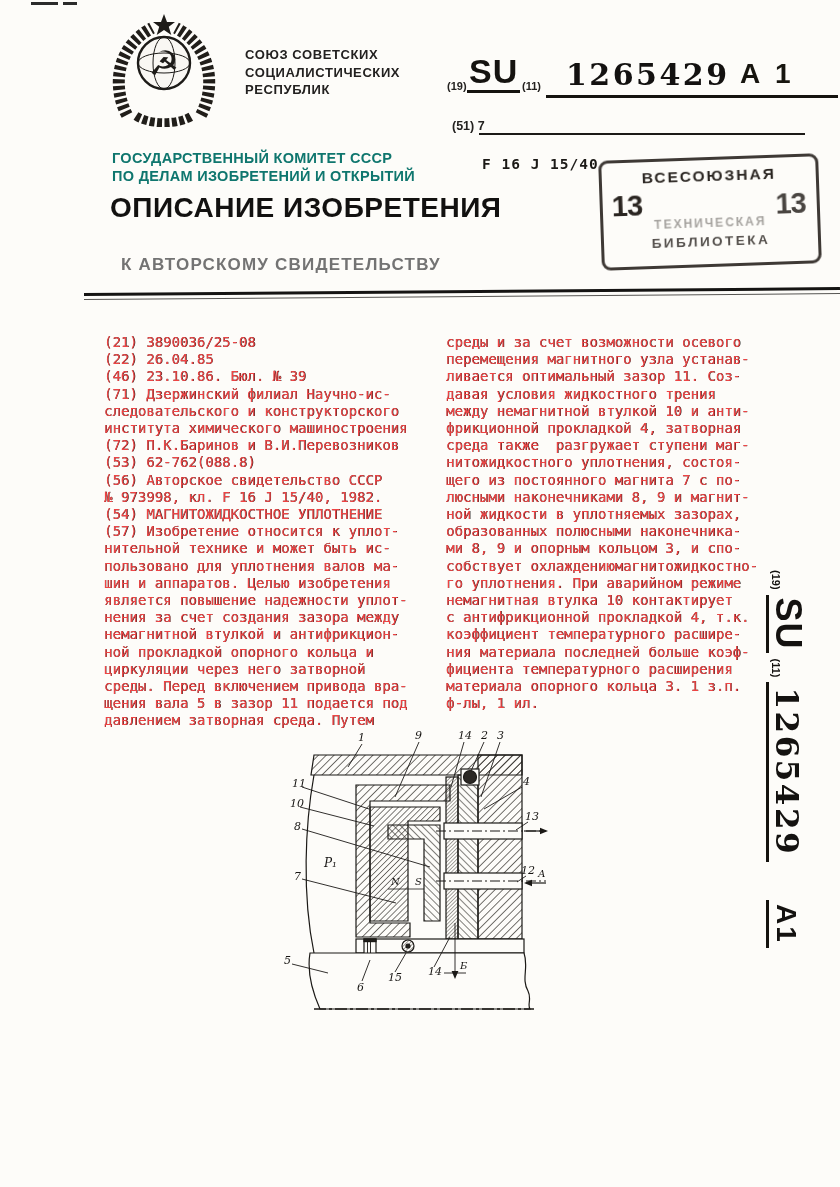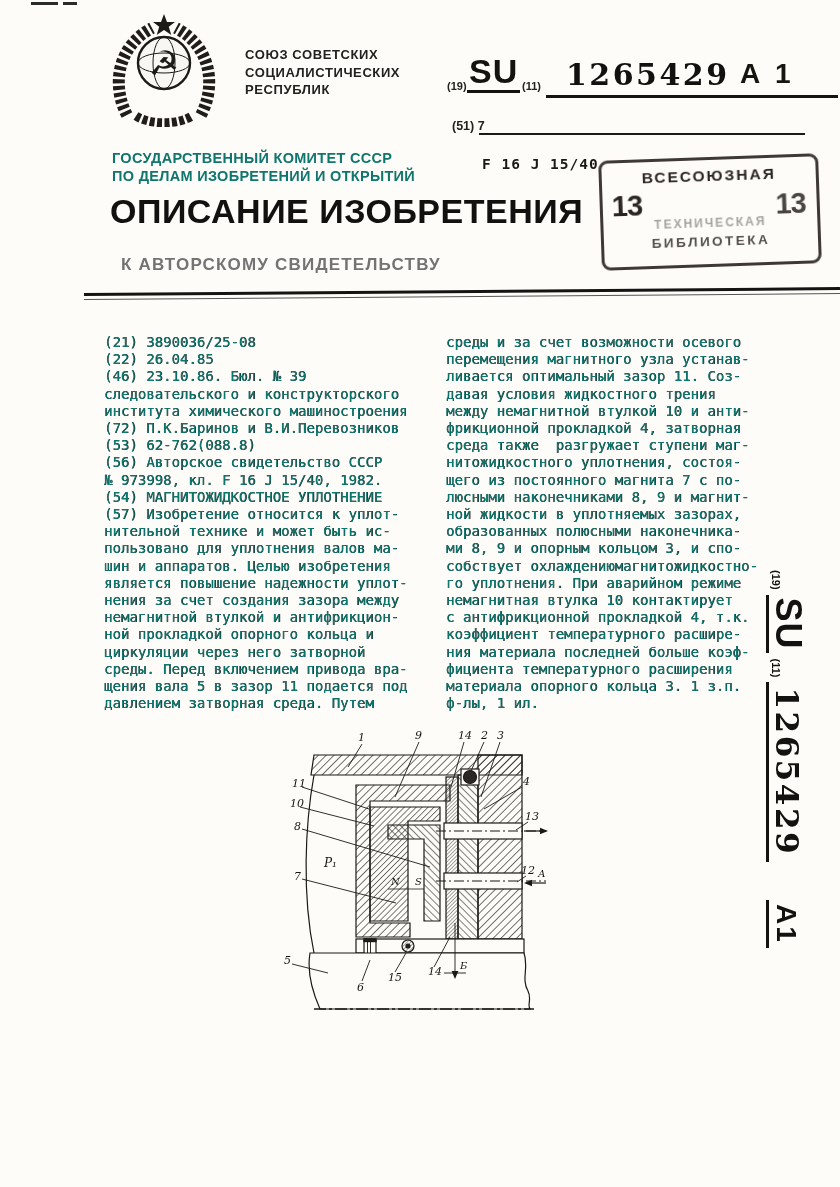--- a/index.html
+++ b/index.html
@@ -25,21 +25,21 @@
       border-bottom:3.5px solid #15130f;padding:0 2px 2px 2px;letter-spacing:1px;color:#151310;}
   .numline{position:absolute;left:546px;top:95px;width:292px;height:3.2px;background:#15130f;}
   .pubnum{position:absolute;left:566px;top:57px;font-family:"DejaVu Serif",serif;font-weight:bold;
       font-size:30px;letter-spacing:2.5px;color:#131110;}
   .kind{position:absolute;left:740px;top:58px;font-size:28px;font-weight:bold;letter-spacing:4px;color:#17150f;}
   .ipc-label{position:absolute;left:452px;top:119px;font-size:12.5px;font-weight:bold;color:#242220;}
   .ipc-code{position:absolute;left:482px;top:116px;font-family:"DejaVu Sans Mono",monospace;
       font-size:14.5px;font-weight:bold;letter-spacing:1px;color:#1b1916;margin-top:40px;}
   .ipc-line{position:absolute;left:479px;top:133px;width:326px;height:2px;background:#1c1a17;}
   
-  .title{position:absolute;left:110px;top:192px;margin:0;font-size:34px;font-weight:bold;
+  .title{position:absolute;left:110px;top:192px;margin:0;font-size:28px;font-weight:bold;
       letter-spacing:.5px;color:#121110;}
   .subtitle{position:absolute;left:112px;top:246px;margin:9px;font-size:17px;font-weight:bold;
       letter-spacing:1.2px;color:#737373;}
   
   .stamp{position:absolute;left:600px;top:157px;width:214px;height:104px;
       border:3.5px solid rgba(35,30,26,.88);border-radius:9px;transform:rotate(-2deg);
       color:#2a2521;filter:blur(.3px);}
   .stamp-l1{position:absolute;left:0;right:0;top:7px;text-align:center;font-weight:bold;
       font-size:15.5px;letter-spacing:2px;}
   .stamp-num{position:absolute;font-size:29px;font-weight:bold;letter-spacing:-1px;}
@@ -49,21 +49,21 @@
       font-weight:bold;letter-spacing:2px;opacity:.42;filter:blur(.5px);}
   .stamp-l3{position:absolute;left:0;right:0;top:74px;text-align:center;font-size:13.5px;
       font-weight:bold;letter-spacing:2.5px;opacity:.8;}
   
   .rule1{position:absolute;left:84px;top:293px;width:756px;height:3.2px;background:#151413;
       transform:rotate(-0.45deg);transform-origin:left center;}
   .rule2{position:absolute;left:84px;top:299px;width:756px;height:1.3px;background:#2c2a28;
       transform:rotate(-0.45deg);transform-origin:left center;opacity:.8;}
   
   .col{position:absolute;top:334px;width:340px;font-family:"DejaVu Sans Mono",monospace;
-      font-size:14px;line-height:17.2px;color:#0f766e;text-shadow:.35px 0 0 #161514;}
+      font-size:14px;line-height:17.2px;color:#ef4444;text-shadow:.35px 0 0 #161514;}
   .col>div{white-space:pre;}
   .col.left{left:104px;}
   .col.right{left:446px;}
   
   .figure{position:absolute;left:278px;top:725px;}
   .fig-label{font:italic 11px "DejaVu Serif",serif;fill:#171513;}
   .fig-letter{font:italic 10px "DejaVu Serif",serif;fill:#171513;}
   .fig-p{font:italic 12px "DejaVu Serif",serif;fill:#171513;}
   
   .sidebar{position:absolute;left:812px;top:570px;width:392px;height:46px;
@@ -130,20 +130,21 @@
     <div class="stamp-l3">БИБЛИОТЕКА</div>
   </div>
 
   <div class="rule1"></div>
   <div class="rule2"></div>
 
   <div class="col left">
       <div>(21) 3890036/25-08</div>
       <div>(22) 26.04.85</div>
       <div>(46) 23.10.86. Бюл. № 39</div>
+      <div>(71) Дзержинский филиал Научно-ис-</div>
       <div>следовательского и конструкторского</div>
       <div>института химического машиностроения</div>
       <div>(72) П.К.Баринов и В.И.Перевозников</div>
       <div>(53) 62-762(088.8)</div>
       <div>(56) Авторское свидетельство СССР</div>
       <div>№ 973998, кл. F 16 J 15/40, 1982.</div>
       <div>(54) МАГНИТОЖИДКОСТНОЕ УПЛОТНЕНИЕ</div>
       <div>(57) Изобретение относится к уплот-</div>
       <div>нительной технике и может быть ис-</div>
       <div>пользовано для уплотнения валов ма-</div>

